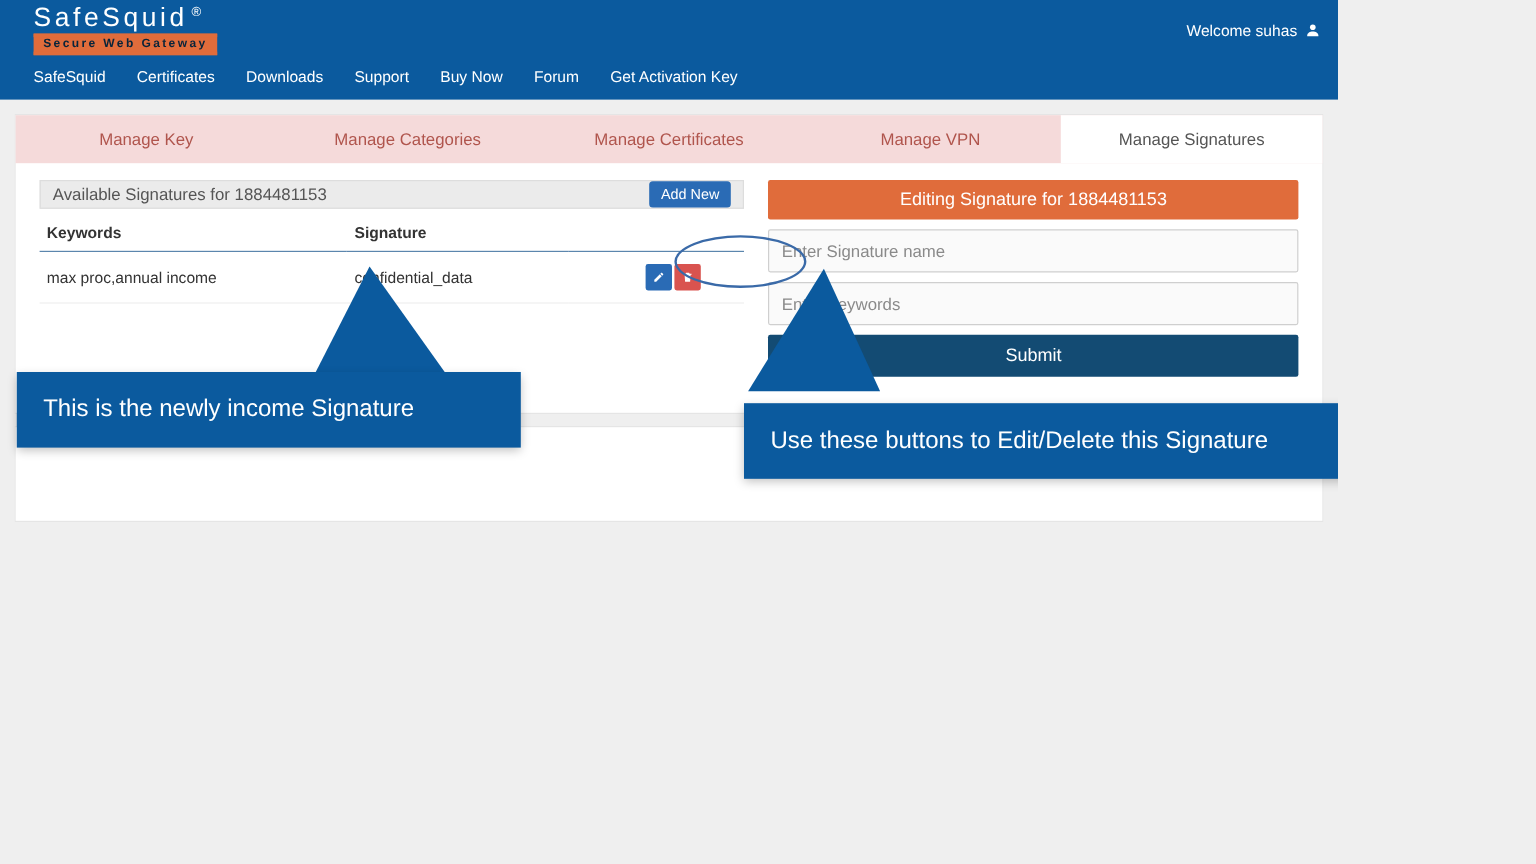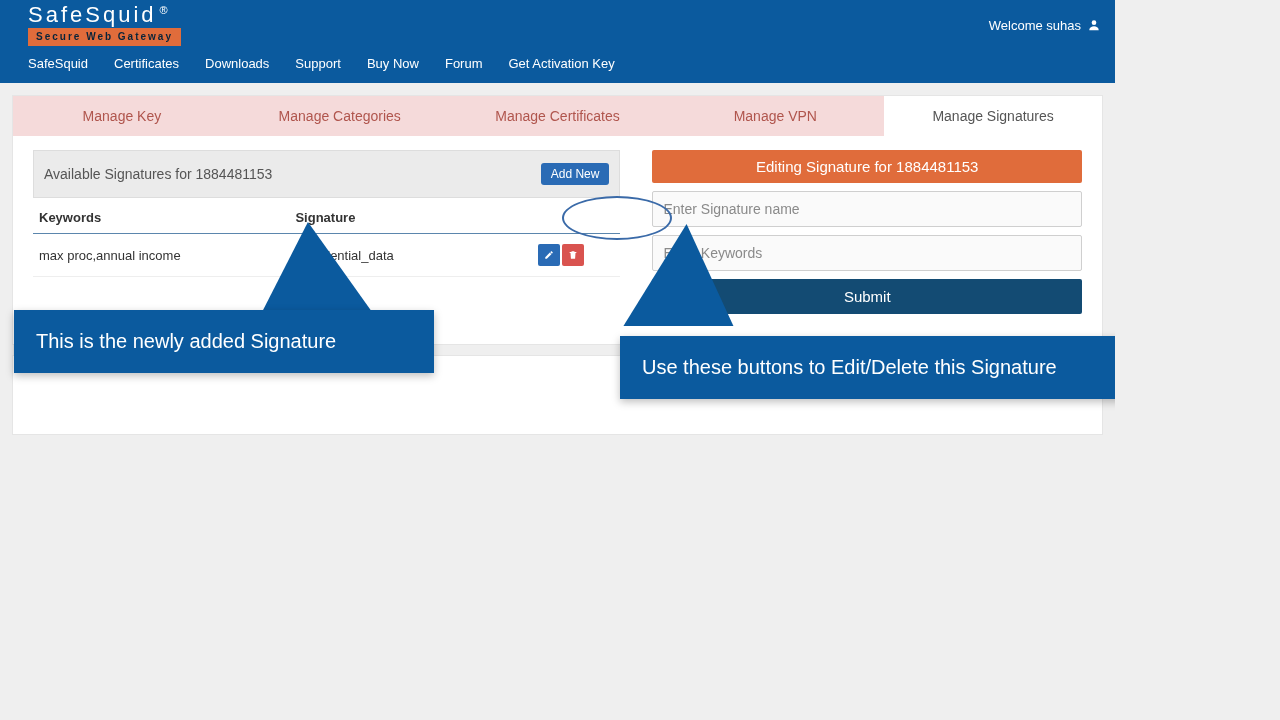--- a/index.html
+++ b/index.html
@@ -32,23 +32,23 @@
 
   
   .page{padding:12px;}
   .card{background:#fff;border:1px solid #e5e5e5;}
   .tabs{display:flex;background:var(--pink);justify-content:flex-end;}
   .tabs .tab{flex:1;text-align:center;padding:12px 8px;font-size:14px;color:var(--tab-red);cursor:pointer;}
   .tabs .tab.active{background:#fff;color:#555;}
 
   .content{display:flex;gap:20px;padding:14px 20px 30px;align-items:flex-start;}
   .left{flex:0 0 56%;}
-  .right{flex:1;margin-left:12px;}
+  .right{flex:1;}
 
-  .panel-head{display:flex;justify-content:space-between;align-items:center;background:#ebebeb;border:1px solid #ddd;padding:12px 10px;}
+  .panel-head{display:flex;justify-content:space-between;align-items:center;background:#ebebeb;border:1px solid #ddd;padding:0 10px;}
   .panel-head .title{font-size:14px;color:#555;}
   .addnew{background:#2a6bb5;color:#fff;border:none;font-size:12px;padding:4px 10px;border-radius:3px;cursor:pointer;}
 
   table.sig{width:100%;border-collapse:collapse;margin-top:4px;font-size:13px;}
   table.sig th{text-align:left;font-weight:600;padding:8px 6px;border-bottom:1px solid #5b86ad;}
   table.sig td{padding:10px 6px;border-bottom:1px solid #eee;vertical-align:middle;}
   .actions{display:flex;gap:2px;justify-content:flex-end;padding-right:30px;}
   .icon-btn{display:inline-flex;align-items:center;justify-content:center;width:22px;height:22px;border:none;border-radius:2px;color:#fff;cursor:pointer;}
   .icon-btn.edit{background:#2a6bb5;}
   .icon-btn.delete{background:var(--red);}
@@ -167,21 +167,21 @@
       </div>
     </div>
 
     <div class="below"></div>
   </div>
 
   <div class="ellipse" style="left:562px;top:196px;"></div>
 
   <div class="pointer p1"></div>
   <div class="callout c1">
-    <span>This is the newly added Signature</span>
+    <span>This is the newly income Signature</span>
   </div>
 
   <div class="pointer p2"></div>
   <div class="callout c2">
     <span>Use these buttons to Edit/Delete this Signature</span>
   </div>
 
 </div>
 
 </body></html>

